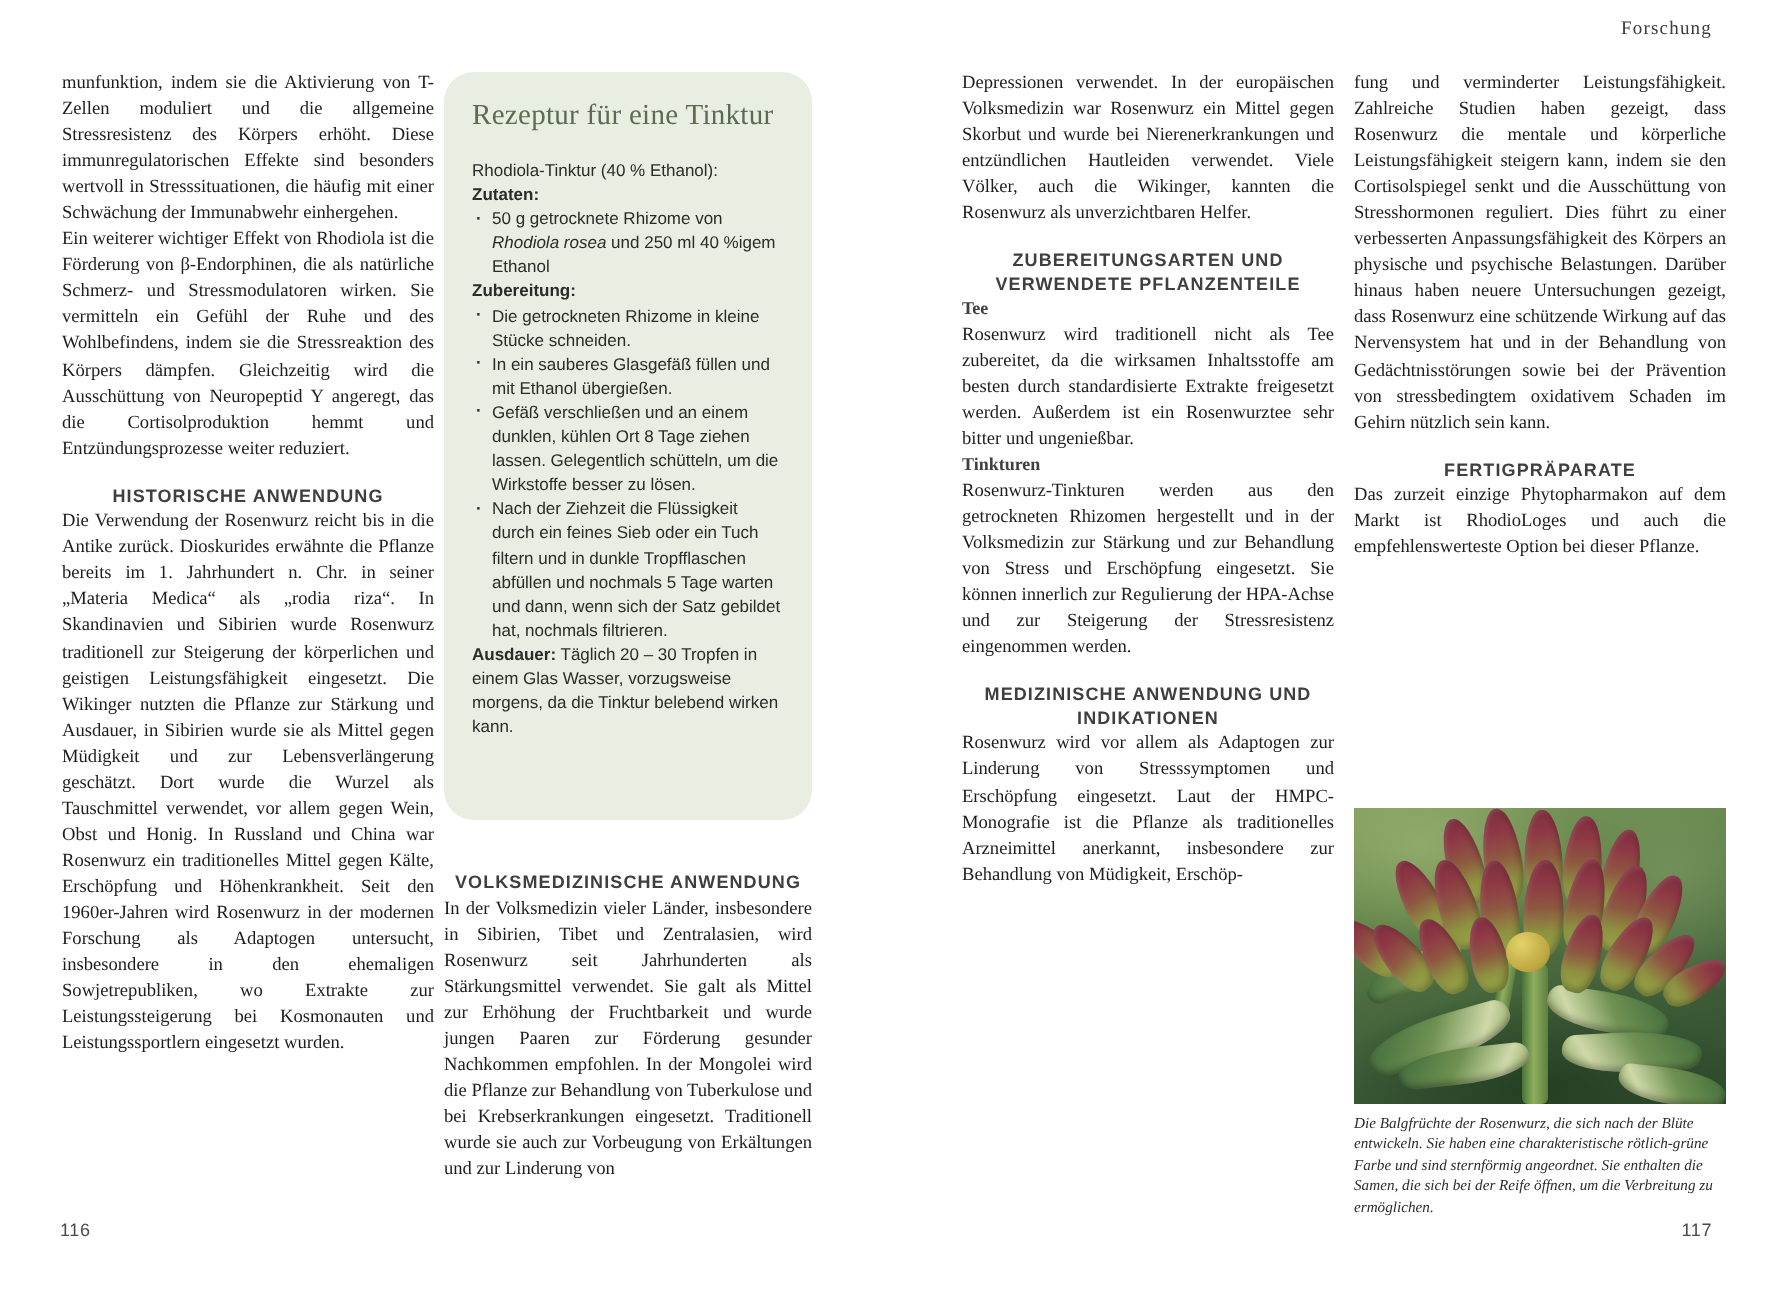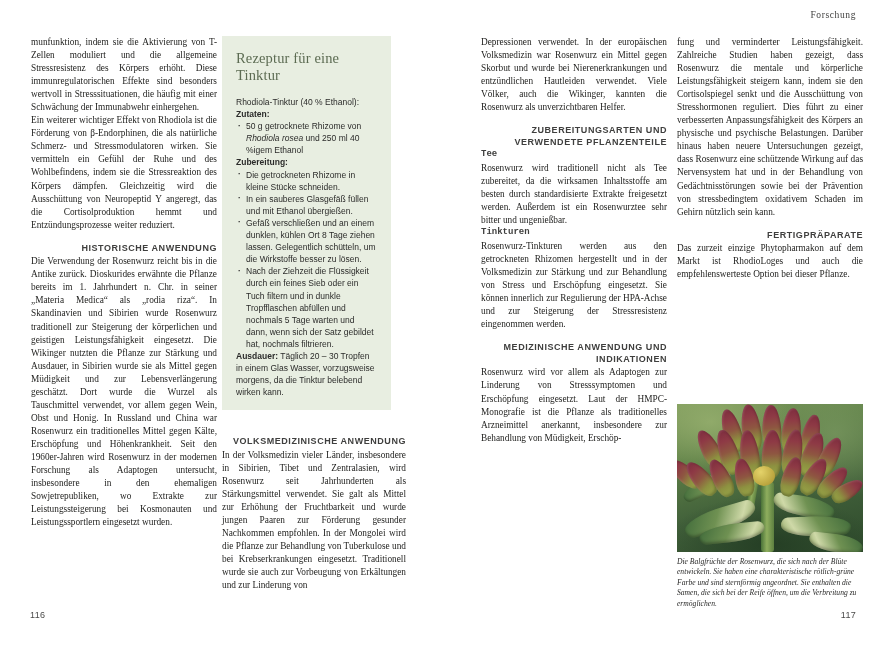--- a/index.html
+++ b/index.html
@@ -61,42 +61,43 @@
 
   
   h2.section {
     font-family: "Liberation Sans", sans-serif;
     font-size: 9px;
     font-weight: bold;
     letter-spacing: 0.55px;
     color: #3f3f3e;
     margin: 11px 0 1px 0;
     line-height: 11.6px;
-    text-align: right;
+    text-align: center;
   }
   h3.sub {
-    font-family: Liberation Mono, monospace;
+    font-family: Liberation Serif, serif;
     font-size: 9px;
     font-weight: bold;
     color: #3f3f3e;
     margin: 0 0 1px 0;
     line-height: 11.6px;
     text-align: left;
   }
 
   
   .recipe-box {
     position: absolute;
     left: 222px;
     top: 36px;
-    width: 169px;
+    width: 184px;
     height: 374px;
     background: #e8eee1;
     box-sizing: border-box;
     padding: 14px 14px 16px 14px;
+    border-radius: 15px;
   }
   .recipe-title {
     font-family: "Liberation Serif", serif;
     font-size: 14.5px;
     color: #5c6b52;
     margin: 0 0 12px 0;
     line-height: 17px;
     letter-spacing: 0.15px;
   }
   .recipe-box .r-line {

